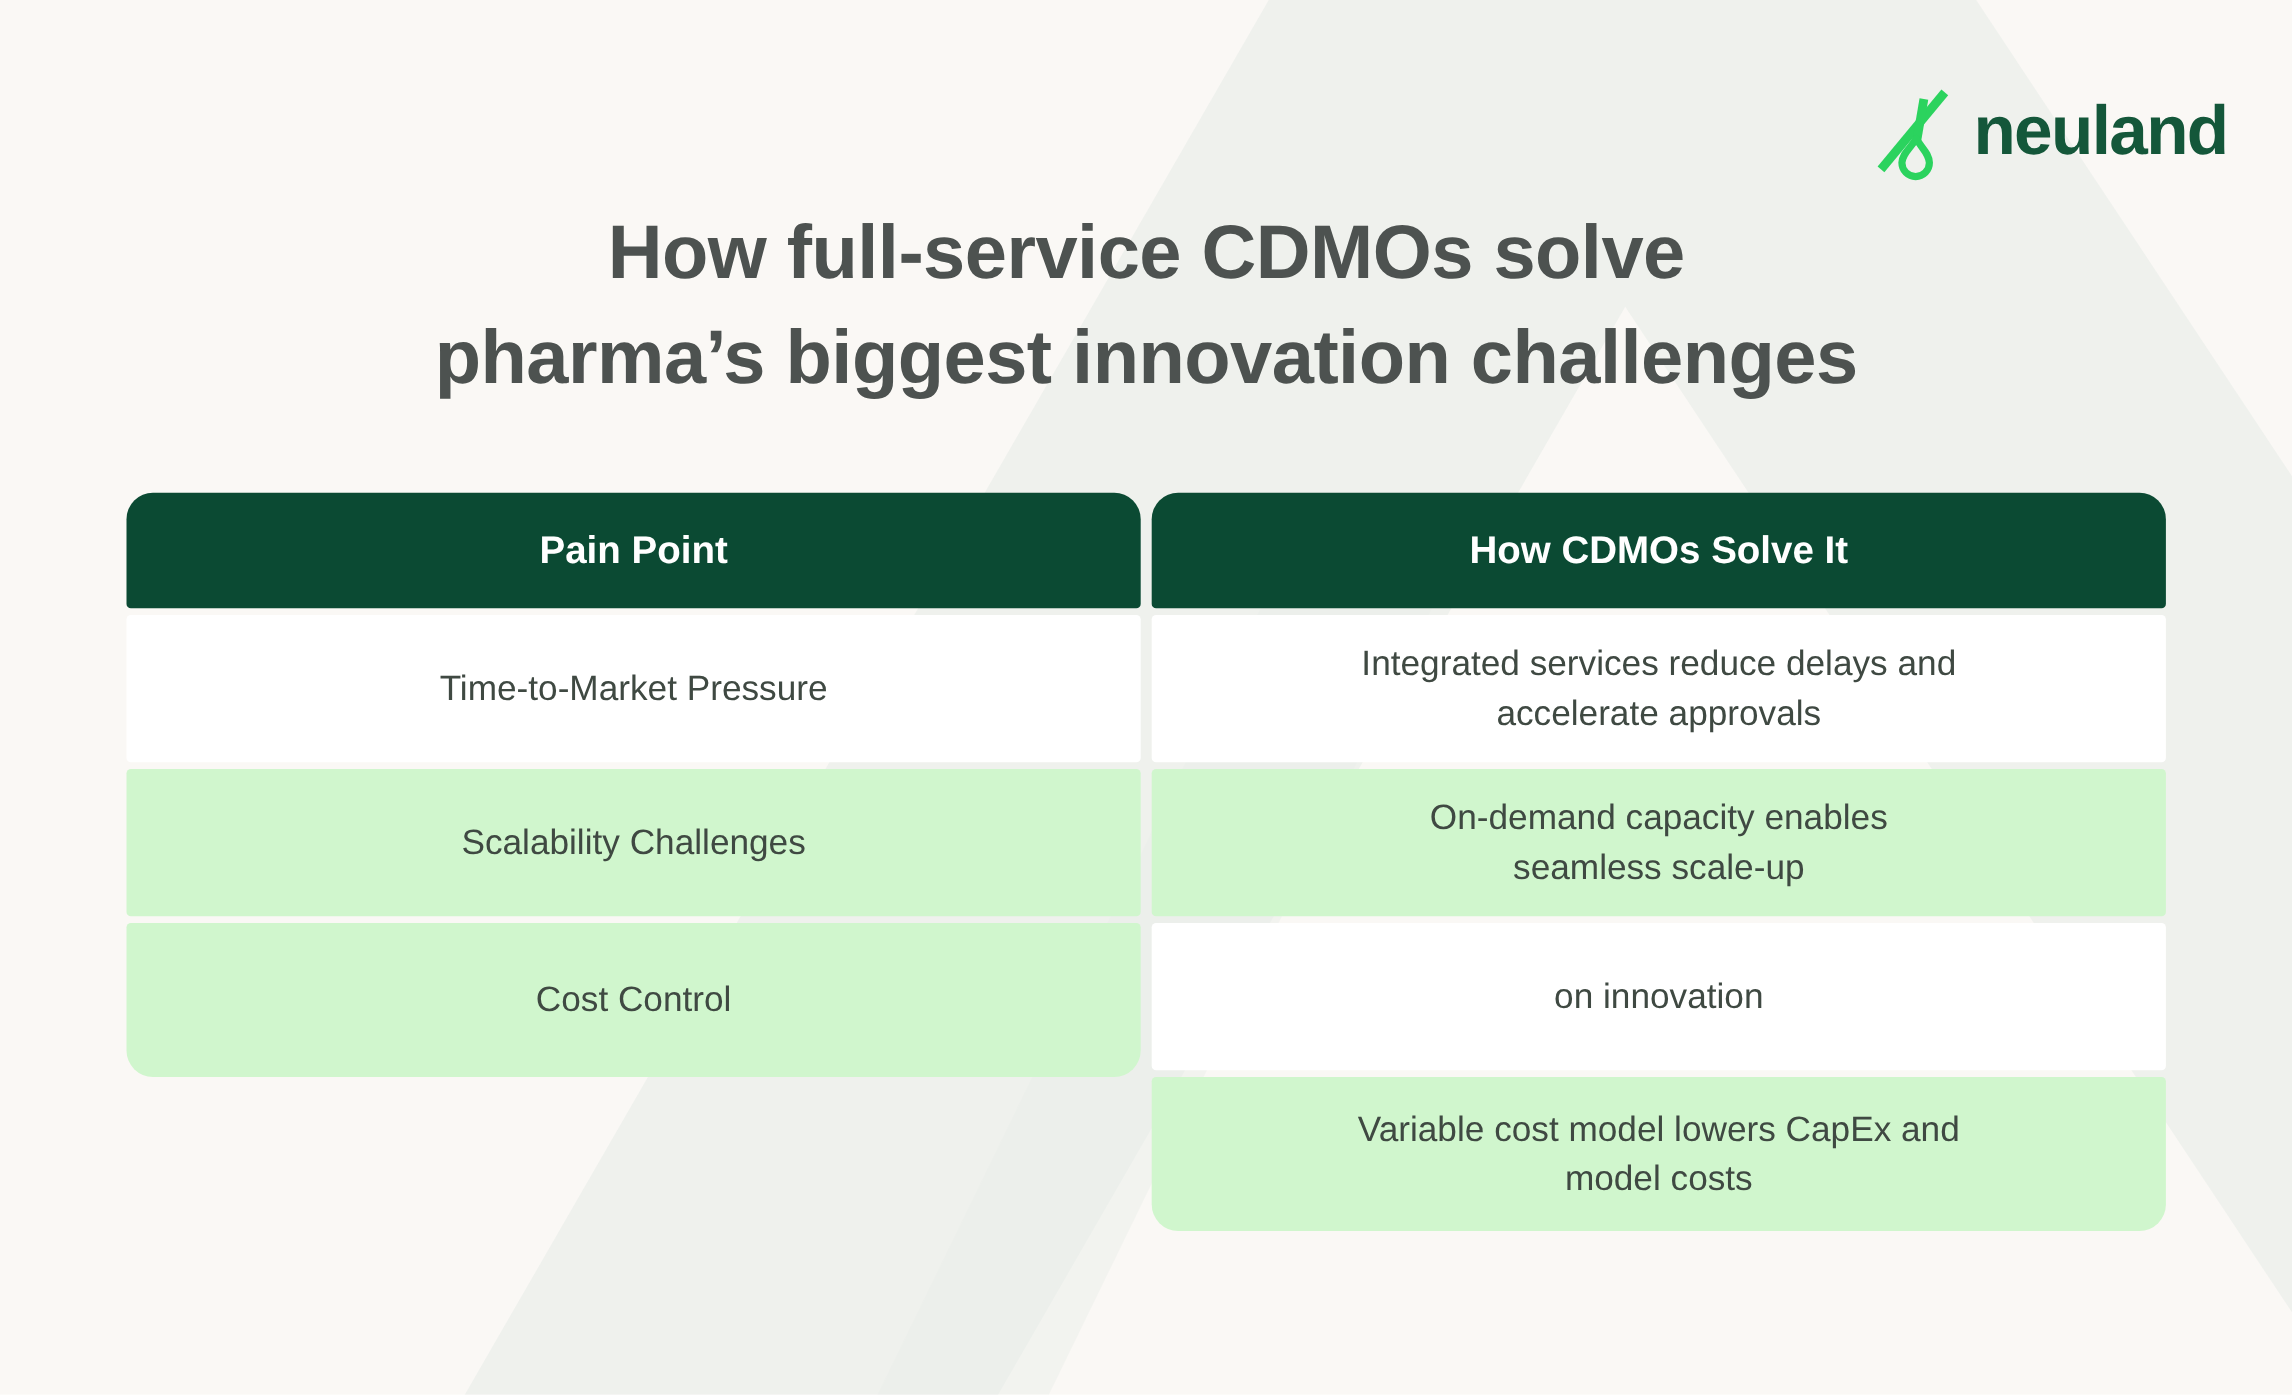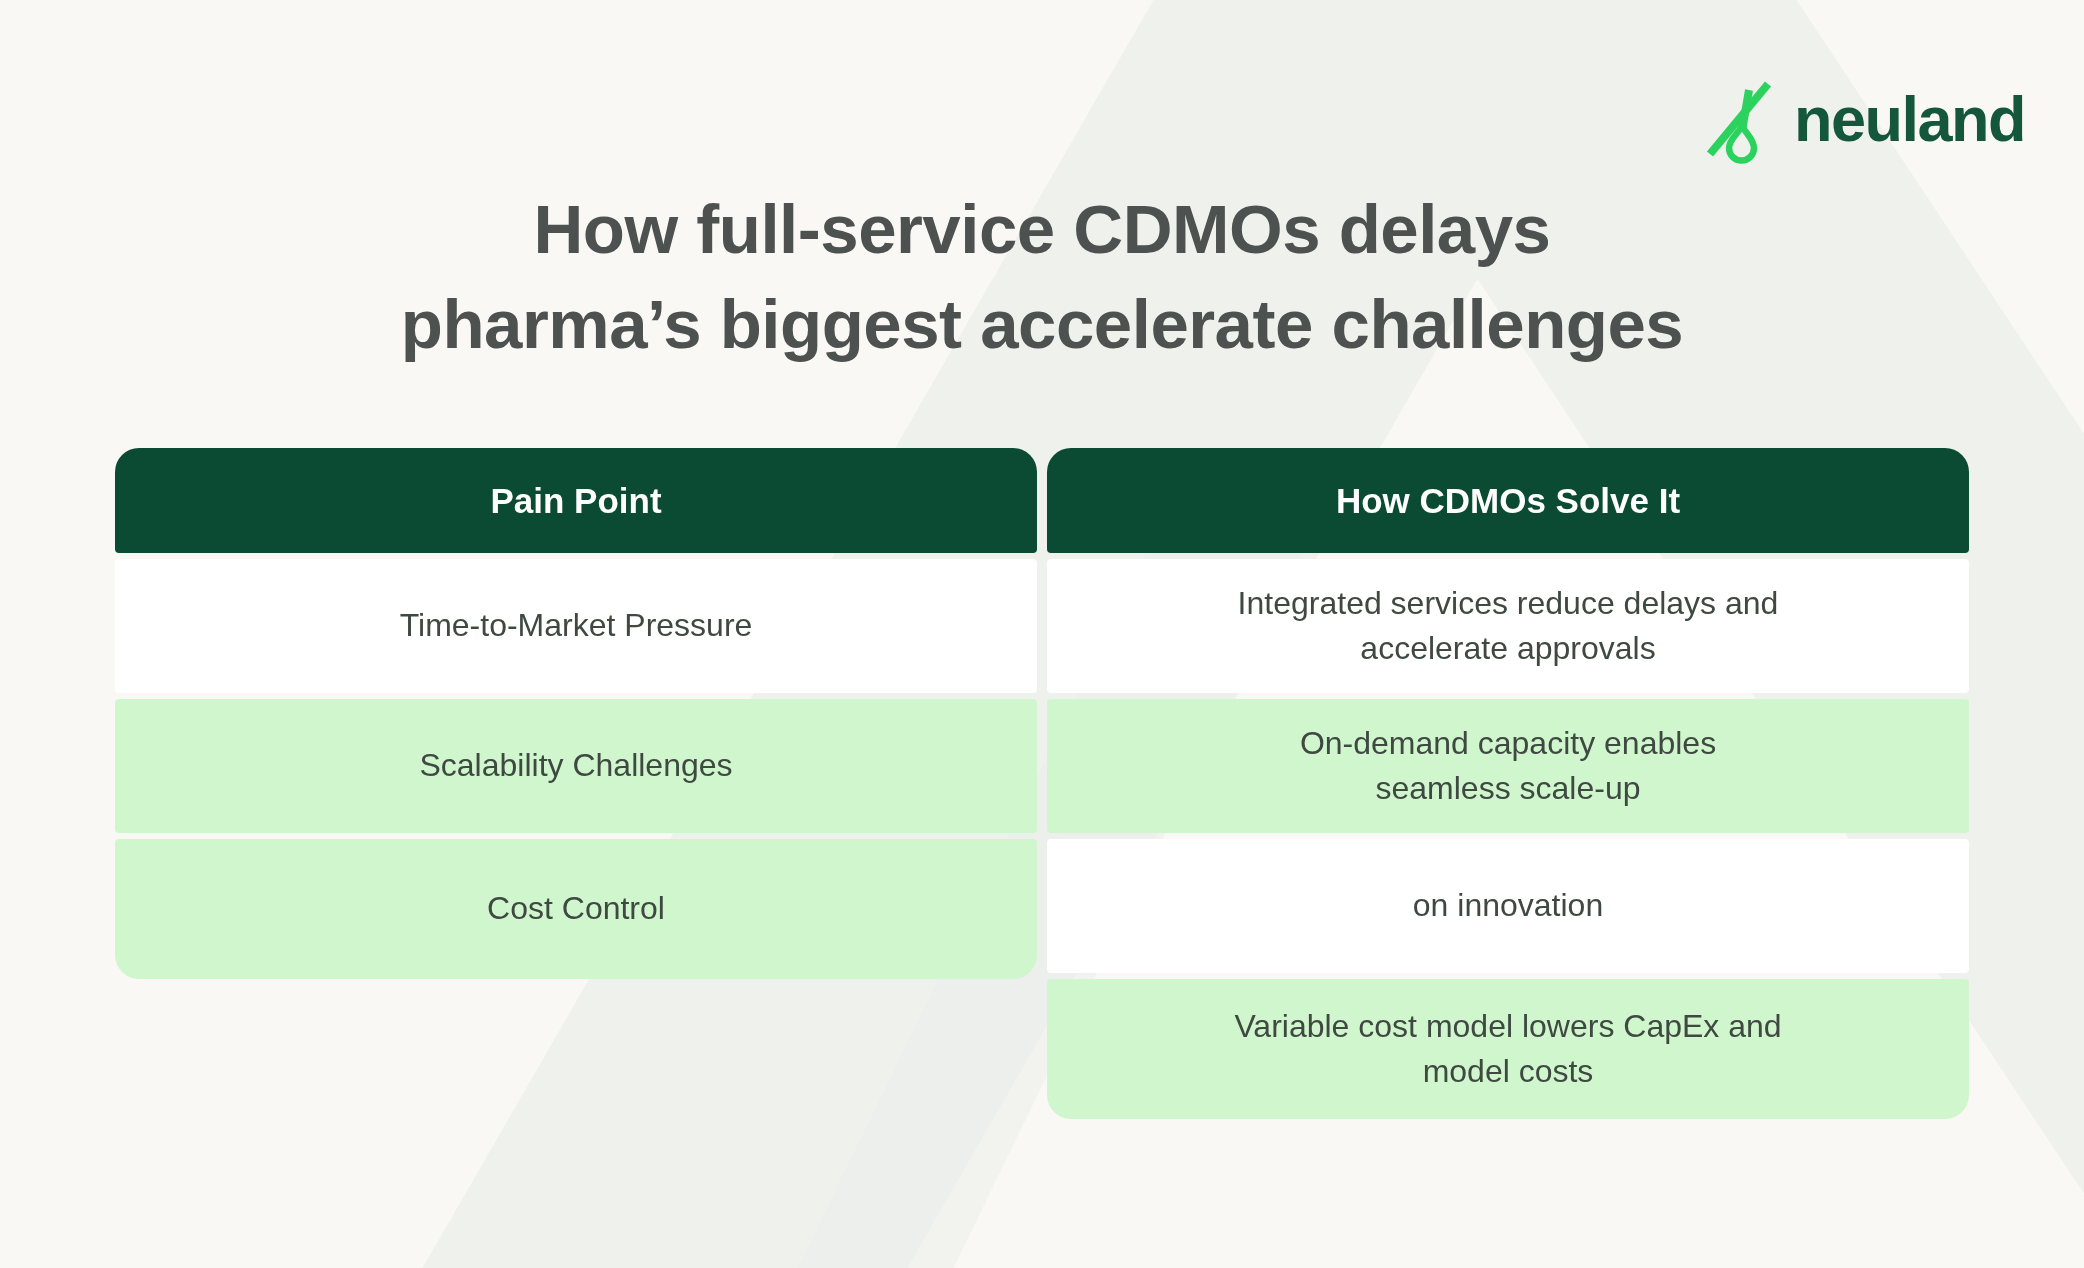--- a/index.html
+++ b/index.html
@@ -113,22 +113,22 @@
     <div class="logo">
       <svg class="logo-mark" width="72" height="92" viewBox="0 0 72 92">
         <line x1="4" y1="78" x2="62" y2="8" stroke="#2BD35E" stroke-width="8"></line>
         <line x1="43" y1="14" x2="36.5" y2="52" stroke="#2BD35E" stroke-width="8"></line>
         <path d="M36,50 C31,59 23.5,63 23,72 A 12.5 12.5 0 1 0 48 72 C 47.5,63 41,59 36,50 Z" fill="none" stroke="#2BD35E" stroke-width="6.5" stroke-linejoin="round"></path>
       </svg>
       <div class="logo-word">neuland</div>
     </div>
 
     <div class="title">
-      <div>How full-service CDMOs delays</div>
-      <div>pharma’s biggest accelerate challenges</div>
+      <div>How full-service CDMOs solve</div>
+      <div>pharma’s biggest innovation challenges</div>
     </div>
 
     <div class="table">
 
       <div class="col">
         <div class="col-header">Pain Point</div>
 
         <div class="cell">
           <span>Time-to-Market Pressure</span>
         </div>

